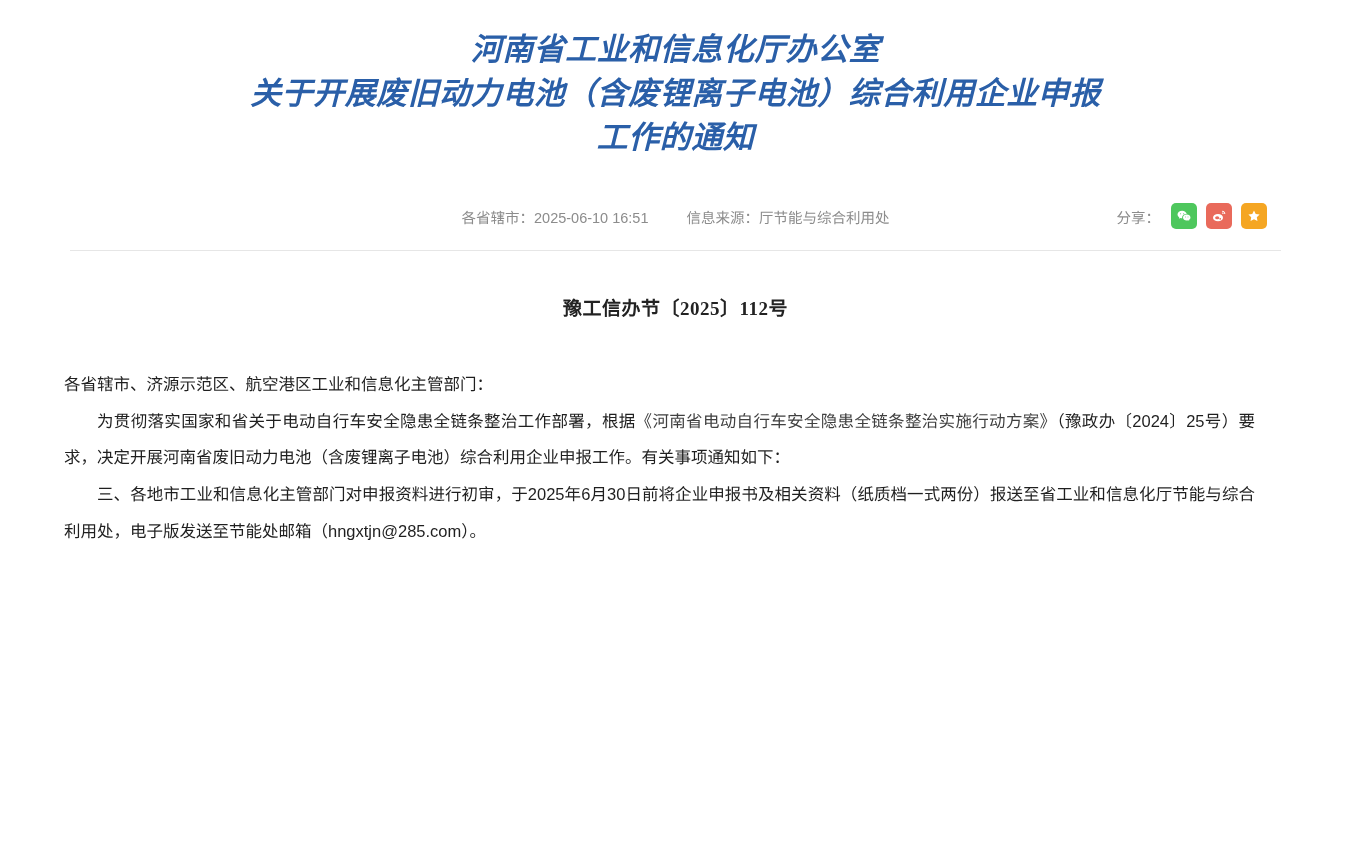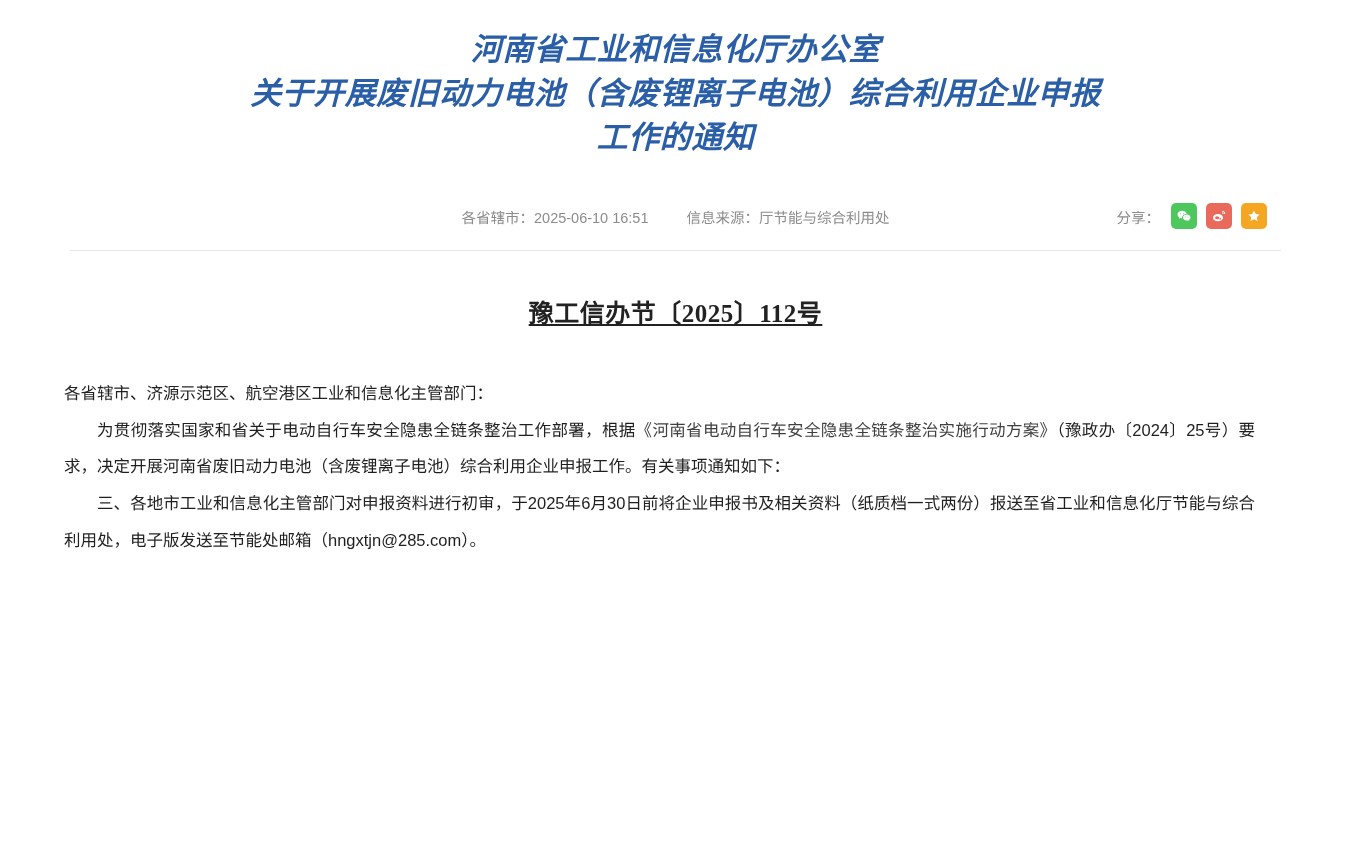--- a/index.html
+++ b/index.html
@@ -98,24 +98,23 @@
     border-top: 1px solid #e6e6e6;
     height: 0;
   }
 
   
   .doc-number {
     margin-top: 42px;
     text-align: center;
     font-family: "Liberation Serif", "DejaVu Serif", serif;
     font-weight: bold;
-    font-size: 25px;
+    font-size: 19px;
     color: #222222;
     letter-spacing: 0.5px;
-    text-decoration: underline;
   }
 
   
   .doc-body {
     margin-top: 46px;
     padding: 0 96px 40px 64px;
     font-size: 16.5px;
     line-height: 2.22;
     color: #1f1f1f;
     text-align: justify;

